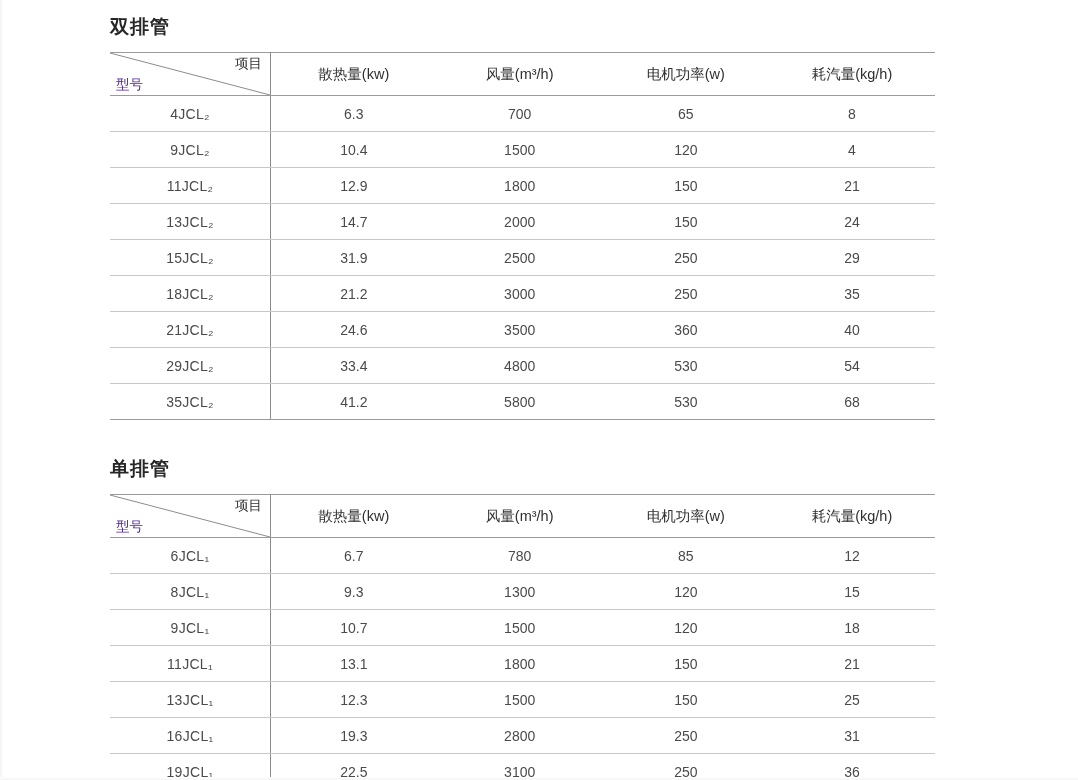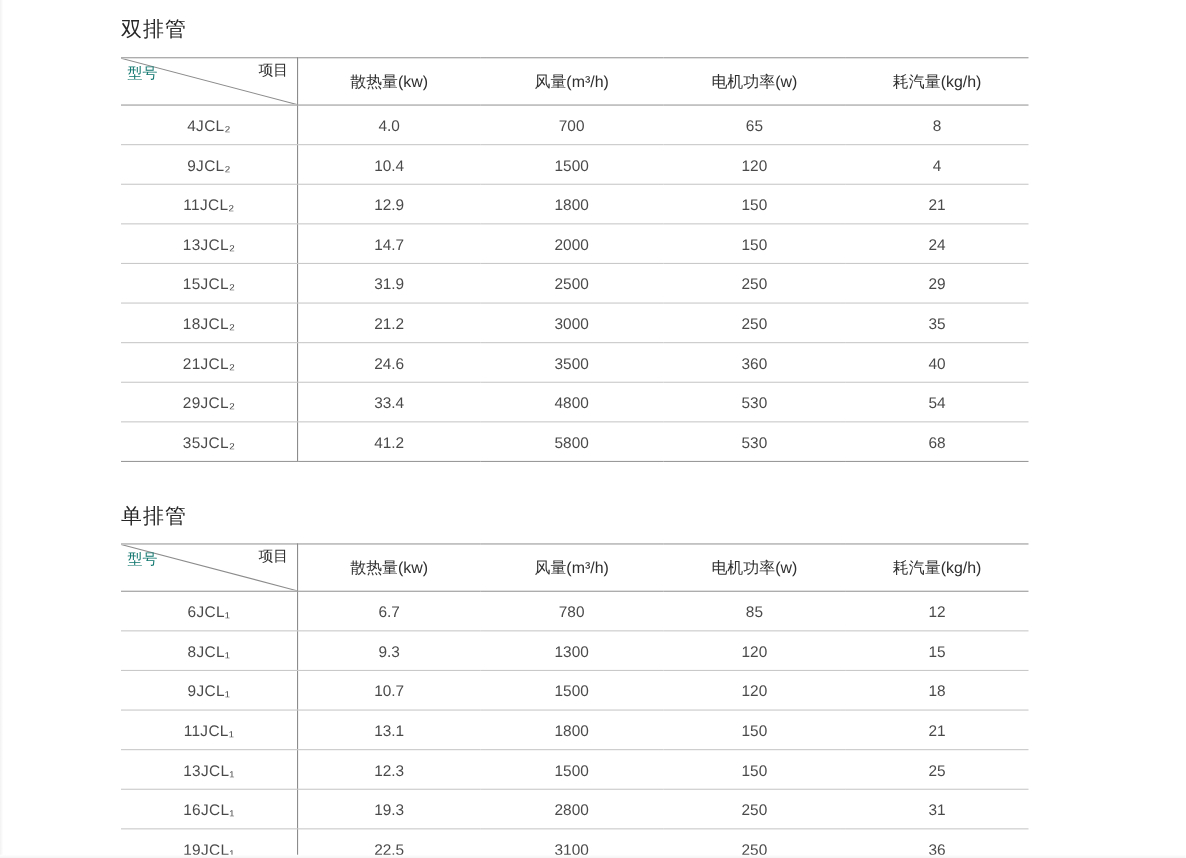--- a/index.html
+++ b/index.html
@@ -22,21 +22,21 @@
     padding: 14px 0 0 0;
   }
   .section {
     margin: 0 0 0 0;
   }
   .section + .section {
     margin-top: 36px;
   }
   .section-title {
     font-size: 19px;
-    font-weight: normal;
+    font-weight: bold;
     color: #262626;
     letter-spacing: 1px;
     margin: 0 0 12px 110px;
   }
   table.spec {
     border-collapse: collapse;
     margin-left: 110px;
     width: 825px;
     table-layout: fixed;
     background: #fff;
@@ -95,23 +95,23 @@
   .corner-label-top {
     position: absolute;
     right: 8px;
     top: 2px;
     font-size: 13.5px;
     color: #2f2f2f;
   }
   .corner-label-bottom {
     position: absolute;
     left: 6px;
-    bottom: 19px;
+    bottom: 1px;
     font-size: 13.5px;
-    color: #0f766e;
+    color: #4c1d95;
   }
   .edge-mark {
     position: absolute;
     background: #dcdcdc;
   }
   .edge-left {
     left: 0;
     top: 0;
     width: 3px;
     height: 780px;
@@ -148,21 +148,21 @@
           </th>
           <th>散热量(kw)</th>
           <th>风量(m³/h)</th>
           <th>电机功率(w)</th>
           <th>耗汽量(kg/h)</th>
         </tr>
       </thead>
       <tbody>
         <tr>
           <td class="model">4JCL₂</td>
-          <td>4.0</td>
+          <td>6.3</td>
           <td>700</td>
           <td>65</td>
           <td>8</td>
         </tr>
         <tr>
           <td class="model">9JCL₂</td>
           <td>10.4</td>
           <td>1500</td>
           <td>120</td>
           <td>4</td>

